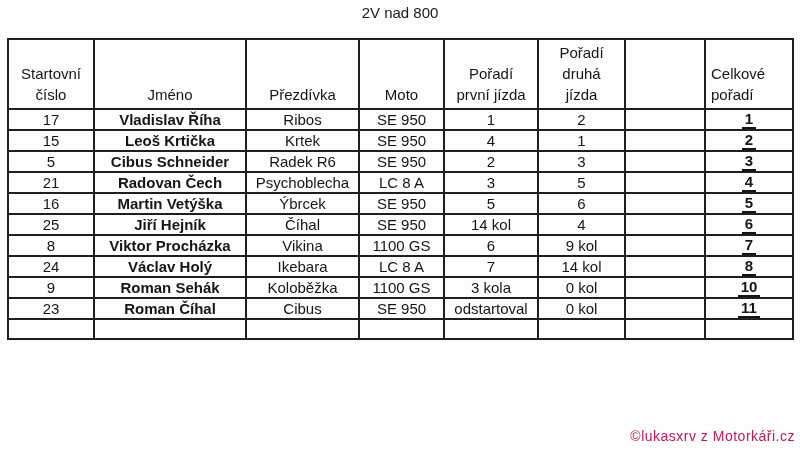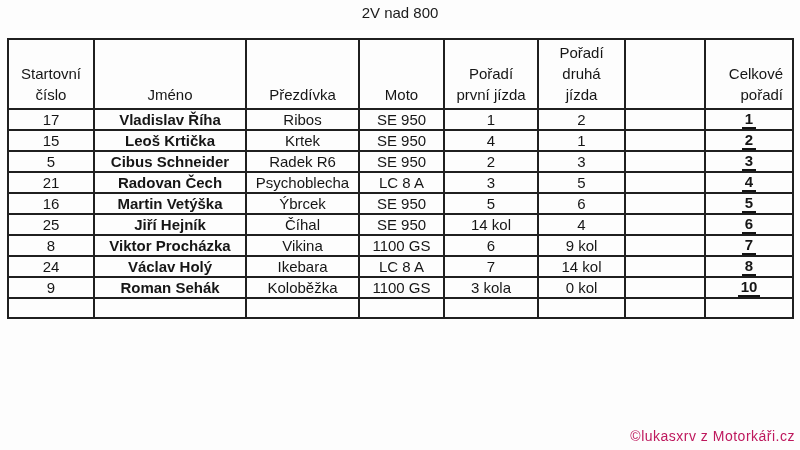--- a/index.html
+++ b/index.html
@@ -35,21 +35,21 @@
   .results th {
     font-weight: normal;
     font-size: 15px;
     line-height: 21px;
     text-align: center;
     vertical-align: bottom;
     white-space: pre-line;
     padding: 2px 9px 3px;
   }
   .results th.th-celkove {
-    text-align: right;
+    text-align: left;
     padding-left: 5px;
   }
   .results tbody tr.data-row { height: 16px; }
   .results tbody tr.empty-row { height: 20px; }
   .results td {
     font-size: 15px;
     text-align: center;
     vertical-align: middle;
     padding: 0 2px;
     white-space: nowrap;
@@ -189,20 +189,30 @@
         <tr class="data-row">
           <td class="col-start_number">9</td>
           <td class="col-name">Roman Sehák</td>
           <td class="col-nickname">Koloběžka</td>
           <td class="col-moto">1100 GS</td>
           <td class="col-race1">3 kola</td>
           <td class="col-race2">0 kol</td>
           <td class="col-blank"></td>
           <td class="col-overall"><span class="overall-num">10</span></td>
         </tr>
+        <tr class="data-row">
+          <td class="col-start_number">23</td>
+          <td class="col-name">Roman Číhal</td>
+          <td class="col-nickname">Cibus</td>
+          <td class="col-moto">SE 950</td>
+          <td class="col-race1">odstartoval</td>
+          <td class="col-race2">0 kol</td>
+          <td class="col-blank"></td>
+          <td class="col-overall"><span class="overall-num">11</span></td>
+        </tr>
         <tr class="empty-row">
           <td class="col-start_number"></td>
           <td class="col-name"></td>
           <td class="col-nickname"></td>
           <td class="col-moto"></td>
           <td class="col-race1"></td>
           <td class="col-race2"></td>
           <td class="col-blank"></td>
           <td class="col-overall"></td>
         </tr>

